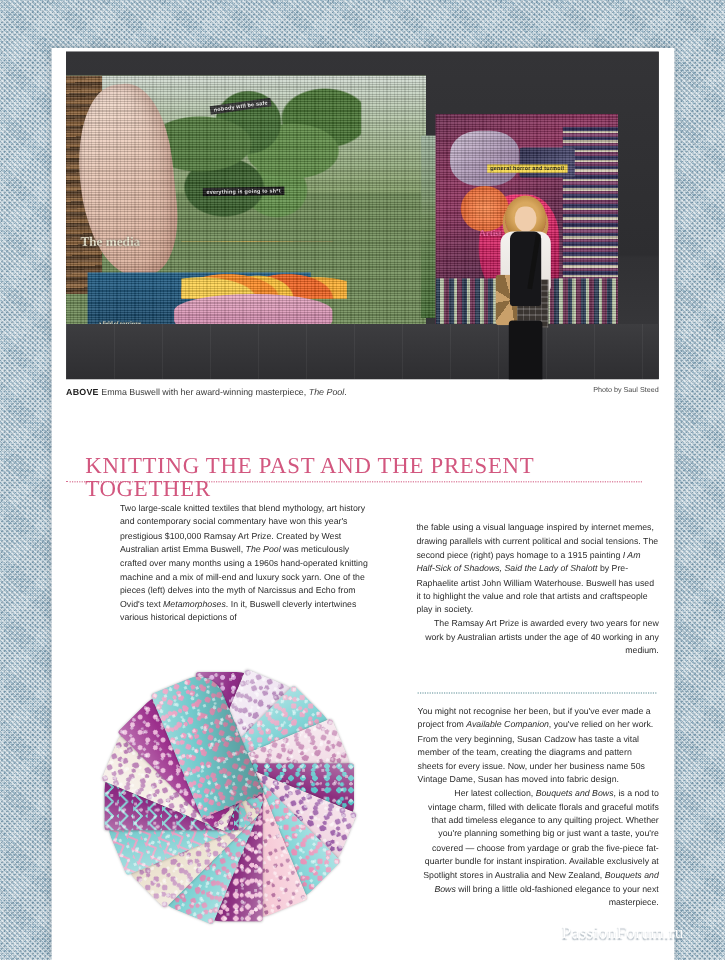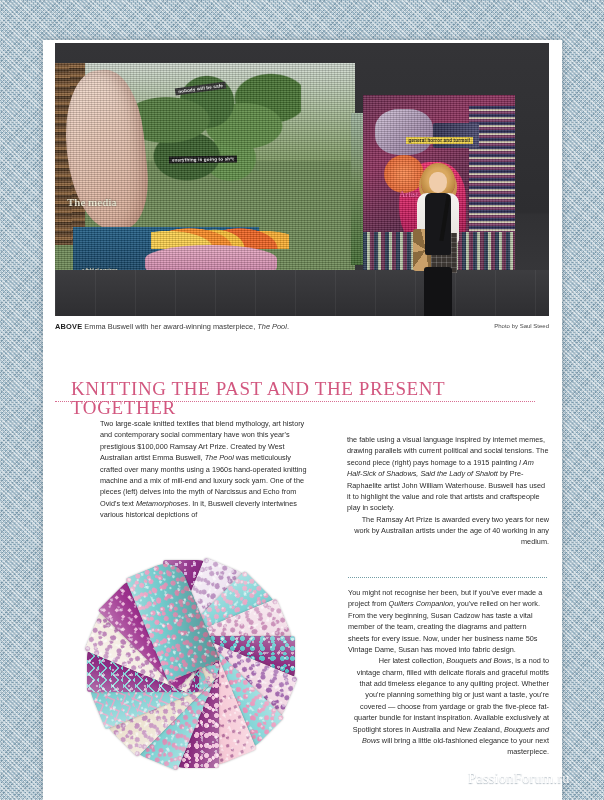--- a/index.html
+++ b/index.html
@@ -408,21 +408,21 @@
     <p>
       <span>the fable using a visual language inspired by internet memes, drawing parallels with current political and social tensions. The second piece (right) pays homage to a 1915 painting </span><i>I Am Half-Sick of Shadows, Said the Lady of Shalott</i><span> by Pre-Raphaelite artist John William Waterhouse. Buswell has used it to highlight the value and role that artists and craftspeople play in society.</span>
     </p>
     <p>The Ramsay Art Prize is awarded every two years for new work by Australian artists under the age of 40 working in any medium.</p>
   </div>
 
   <div class="dotrule dotrule-2"></div>
 
   <div class="col col-3">
     <p>
-      <span>You might not recognise her been, but if you've ever made a project from </span><i>Quilters Companion</i><span>, you've relied on her work. From the very beginning, Susan Cadzow has taste a vital member of the team, creating the diagrams and pattern sheets for every issue. Now, under her business name 50s Vintage Dame, Susan has moved into fabric design.</span>
+      <span>You might not recognise her been, but if you've ever made a project from </span><i>Available Companion</i><span>, you've relied on her work. From the very beginning, Susan Cadzow has taste a vital member of the team, creating the diagrams and pattern sheets for every issue. Now, under her business name 50s Vintage Dame, Susan has moved into fabric design.</span>
     </p>
     <p>
       <span>Her latest collection, </span><i>Bouquets and Bows</i><span>, is a nod to vintage charm, filled with delicate florals and graceful motifs that add timeless elegance to any quilting project. Whether you're planning something big or just want a taste, you're covered — choose from yardage or grab the five-piece fat-quarter bundle for instant inspiration. Available exclusively at Spotlight stores in Australia and New Zealand, </span><i>Bouquets and Bows</i><span> will bring a little old-fashioned elegance to your next masterpiece.</span>
     </p>
   </div>
 
   <div class="fabric-photo">
     <div class="pinwheel" id="pinwheel">
           <div class="blade" style="transform: translate(-50%, -100%) rotate(0deg) translateY(8px); background-image: radial-gradient(circle, rgb(217, 168, 221) 0px, rgb(217, 168, 221) 1.8px, transparent 2px); background-size: 9px 9px; background-color: rgb(142, 45, 134);">
             <div class="fold"></div>

